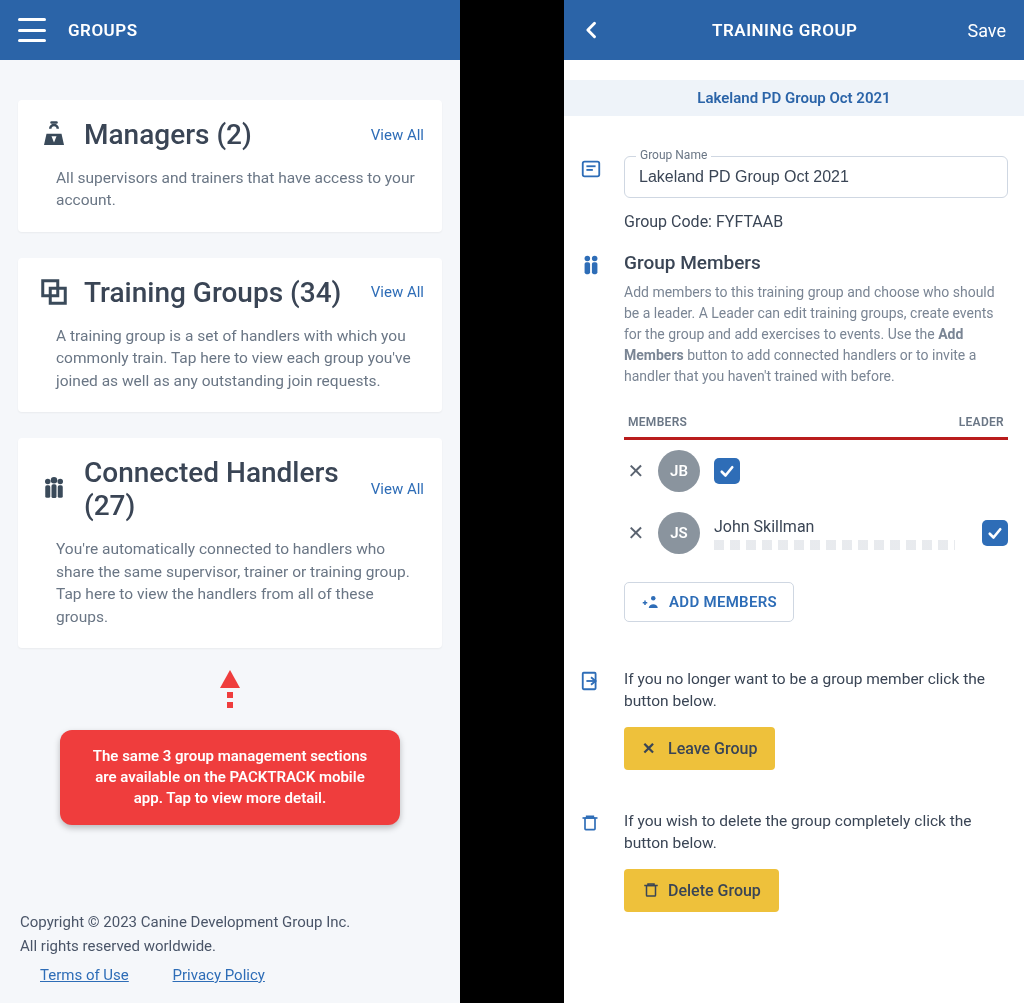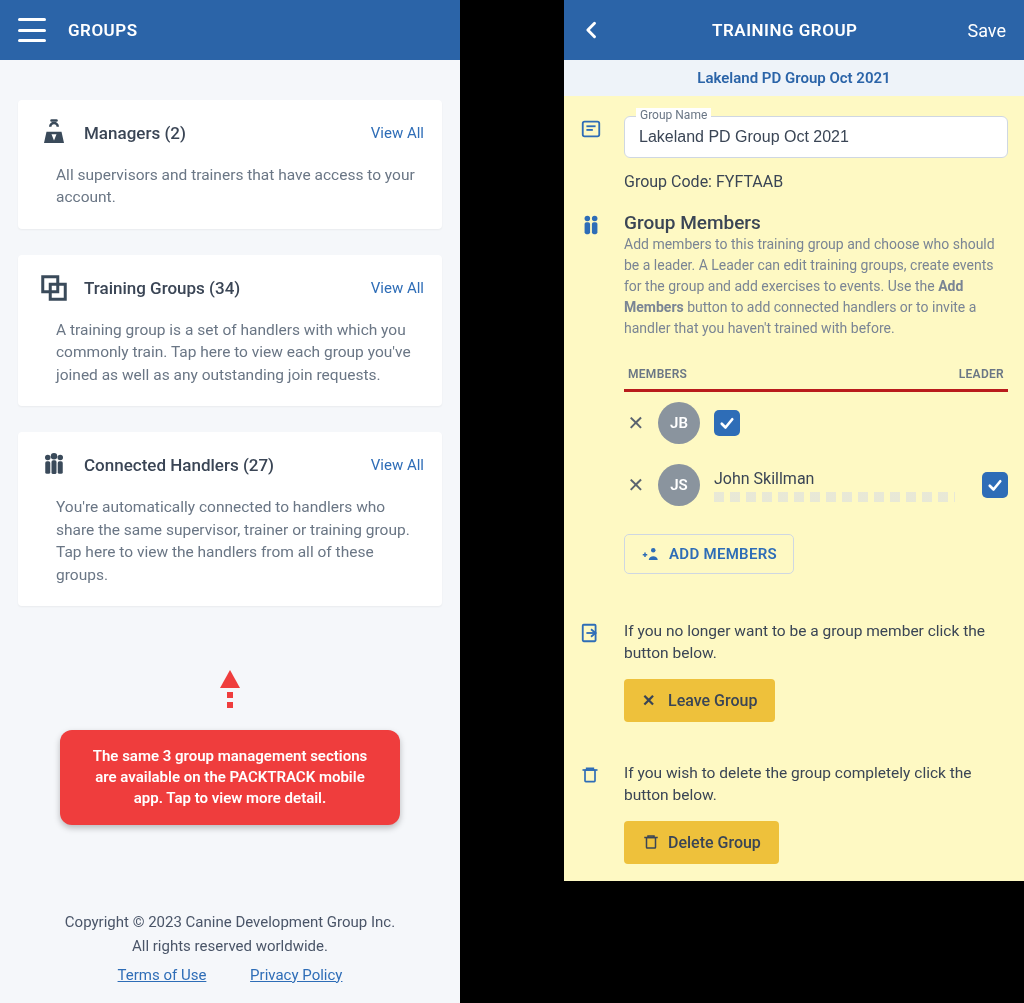--- a/index.html
+++ b/index.html
@@ -12,38 +12,38 @@
 
   .hdr { height:60px; background:#2b64a8; display:flex; align-items:center; padding:0 18px; color:#fff; }
   .menu-btn { width:28px; height:24px; display:flex; flex-direction:column; justify-content:space-between; cursor:pointer; }
   .menu-btn span { display:block; height:3px; background:#fff; border-radius:2px; }
   .hdr-title { margin-left:22px; font-weight:600; letter-spacing:.5px; font-size:17px; }
 
   .left-body { flex:1; padding:18px; padding-top:40px; overflow:hidden; position:relative; }
   .card { background:#fff; border-radius:4px; padding:18px 18px 20px 18px; margin-bottom:26px; box-shadow:0 1px 2px rgba(0,0,0,.05); }
   .card-top { display:flex; align-items:center; }
   .card-icon { width:36px; height:30px; color:#3a4a5a; flex-shrink:0; display:flex; align-items:center; justify-content:center; }
-  .card-title { flex:1; font-size:17px; color:#3a4555; font-weight:500; margin-left:12px; }
+  .card-title { flex:1; font-size:28px; color:#3a4555; font-weight:500; margin-left:12px; }
   .view-all { color:#2e6db7; font-size:15px; cursor:pointer; white-space:nowrap; }
   .card-desc { margin-top:16px; color:#6a7685; font-size:15.5px; line-height:1.45;margin-left:20px; }
 
   .arrow-callout { position:absolute; left:50%; transform:translateX(-50%); top:610px; width:20px; }
   .callout { position:absolute; left:50%; transform:translateX(-50%); top:670px; width:340px;
              background:#ef3d3d; color:#fff; text-align:center; padding:16px 22px;
              border-radius:12px; font-size:15px; font-weight:600; line-height:1.4;
              box-shadow:0 3px 6px rgba(0,0,0,.25); }
 
-  .footer { position:absolute; bottom:16px; left:0; right:0; text-align:center;
-            color:#4a5568; font-size:15px; line-height:1.55; padding:0 28px; }
+  .footer { position:absolute; bottom:16px; left:0; right:0; text-align:left;
+            color:#4a5568; font-size:15px; line-height:1.55; padding:0 20px; }
   .footer a { color:#2e6db7; text-decoration:underline; cursor:pointer; }
   .footer-links { margin-top:6px; }
   .footer-links a { margin:0 20px; }
 
   
-  .phone-right { width:460px; height:881px; background:#fef9c3; display:flex; flex-direction:column; }
+  .phone-right { width:460px; height:1003px; background:#ffffff; display:flex; flex-direction:column;gap:20px; }
   .hdr-r { height:60px; background:#2b64a8; color:#fff; display:flex; align-items:center;
            padding:0 18px; }
   .back-btn { width:20px; cursor:pointer; }
   .hdr-r-title { flex:1; text-align:center; font-weight:600; font-size:17px; letter-spacing:.5px; }
   .save-btn { font-size:18px; cursor:pointer; }
 
   .subhdr { height:36px; background:#eef3f9; color:#2b64a8; font-weight:600;
             font-size:15px; display:flex; align-items:center; justify-content:center; }
 
   .right-body { flex:1; padding:20px 16px 20px 16px; overflow-y:auto; }
@@ -51,21 +51,21 @@
   .sec-icon { width:26px; color:#2e6db7; flex-shrink:0; margin-top:2px; }
   .sec-content { flex:1; }
 
   .field-wrap { position:relative; }
   .field-label { position:absolute; top:-8px; left:12px; background:#fff; padding:0 4px;
                  font-size:12px; color:#6a7685; }
   .text-input { width:100%; height:42px; border:1px solid #cfd7e2; border-radius:6px;
                 padding:0 14px; font-size:16px; color:#3a4555; outline:none; }
   .group-code { margin-top:14px; font-size:16px; color:#3a4555; }
 
-  .sec-title { font-size:19px; color:#3a4555; font-weight:500; }
+  .sec-title { font-size:19px; color:#3a4555; font-weight:500; margin-bottom:8px; }
   .sec-desc  { font-size:14px; color:#7a8594; line-height:1.5; }
   .sec-desc b { color:#7a8594; font-weight:700; }
 
   .members-head { display:flex; font-size:12px; color:#6a7685; font-weight:600;
                   margin-top:28px; padding:0 4px 8px 4px; border-bottom:3px solid #b91c1c;
                   letter-spacing:.3px; }
   .members-head .mh-label { flex:1; }
   .member-row { display:flex; align-items:center; padding:10px 0; }
   .remove-x { width:24px; color:#5a6370; cursor:pointer; font-size:20px; text-align:center; }
   .avatar { width:42px; height:42px; border-radius:50%; background:#8a949e; color:#fff;

